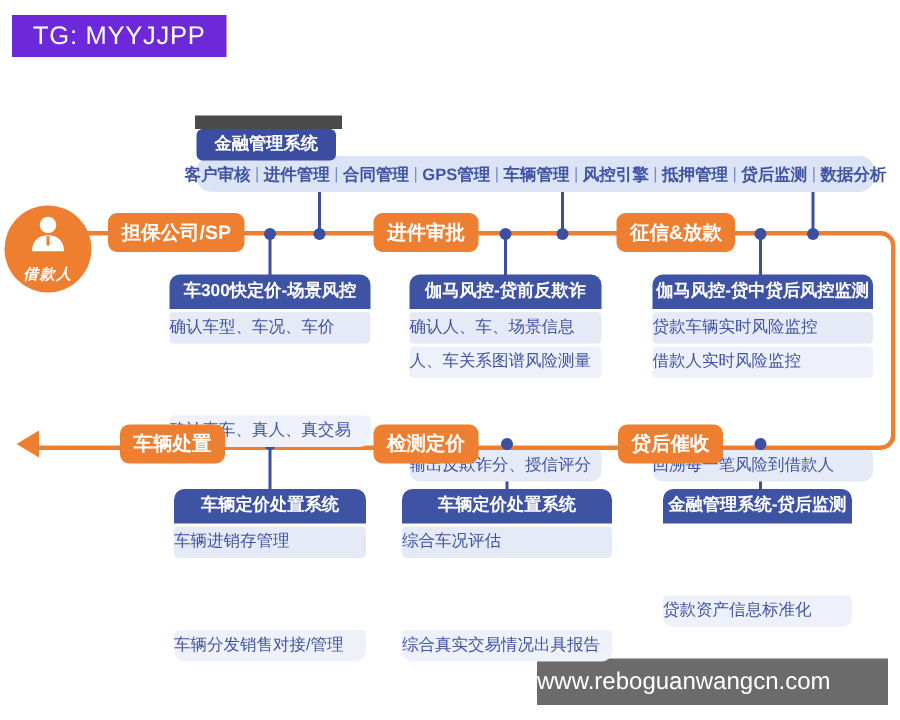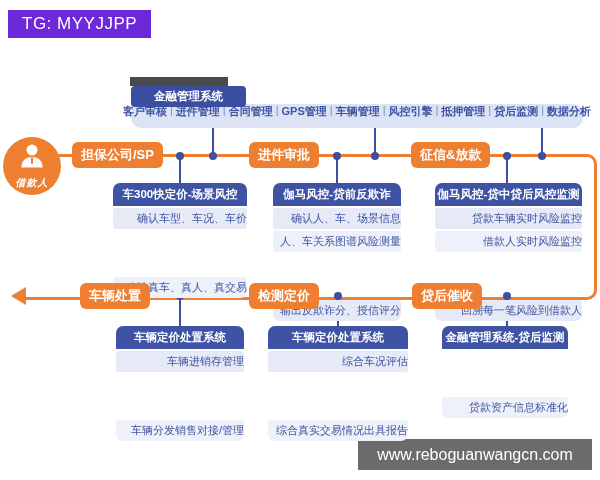--- a/index.html
+++ b/index.html
@@ -10,35 +10,35 @@
   }
   .abs{position:absolute;}
 
   
   .tg-box{
     left:8px;top:10px;height:28px;line-height:28px;padding:0 14px;
     background:#6d28d9;color:#fff;font-size:17px;letter-spacing:.5px;
   }
   .watermark{
     left:358px;top:439px;width:234px;height:31px;line-height:31px;
-    background:#6b6b6b;color:#fff;font-size:16px;text-align:center;
+    background:#6b6b6b;color:#fff;font-size:16px;text-align:left;
   }
   .top-strip{left:130px;top:77px;width:98px;height:9px;background:#4a4a4a;}
 
   
   .sys-badge{
-    left:131px;top:86px;height:21px;line-height:21px;padding:0 23px;
+    left:131px;top:86px;height:21px;line-height:21px;padding:0 12px;
     background:#3a4da1;color:#fff;font-size:11.5px;font-weight:bold;
     border-radius:4px;z-index:3;
   }
   .module-bar{
     left:131px;top:104px;width:452px;height:24px;
     background:#dce3f4;border-radius:10px;color:#4055a2;
     font-size:11px;font-weight:600;
-    display:flex;justify-content:center;white-space:nowrap;
+    display:flex;align-items:center;justify-content:center;white-space:nowrap;
     z-index:2;
   }
   .module-bar .sep{margin:0 3px;color:#7c8cc4;font-weight:400;}
 
   
   .loop-frame{
     left:20px;top:154px;width:574px;height:140px;
     border:3px solid #ee7e30;border-left:none;
     border-radius:0 10px 10px 0;
   }
@@ -72,21 +72,21 @@
 
   
   .card{z-index:2;}
   .card-header{
     height:23px;line-height:23px;background:#3f53a4;color:#fff;
     font-size:11.5px;font-weight:bold;text-align:center;
     border-radius:7px 7px 0 0;white-space:nowrap;
   }
   .card-row{
     height:21px;line-height:21px;margin-top:2px;background:#e6eaf6;
-    color:#4055a2;font-size:11px;text-align:right;white-space:nowrap;
+    color:#4055a2;font-size:11px;text-align:left;white-space:nowrap;
     border-radius:3px;
   }
   .card-row.alt{background:#eef1f9;}
   .card-row.last{border-radius:3px 3px 7px 7px;margin-top:48px;}
 </style>
 </head>
 <body>
 
 <div class="abs tg-box">TG: MYYJJPP</div>
 <div class="abs watermark">www.reboguanwangcn.com</div>

